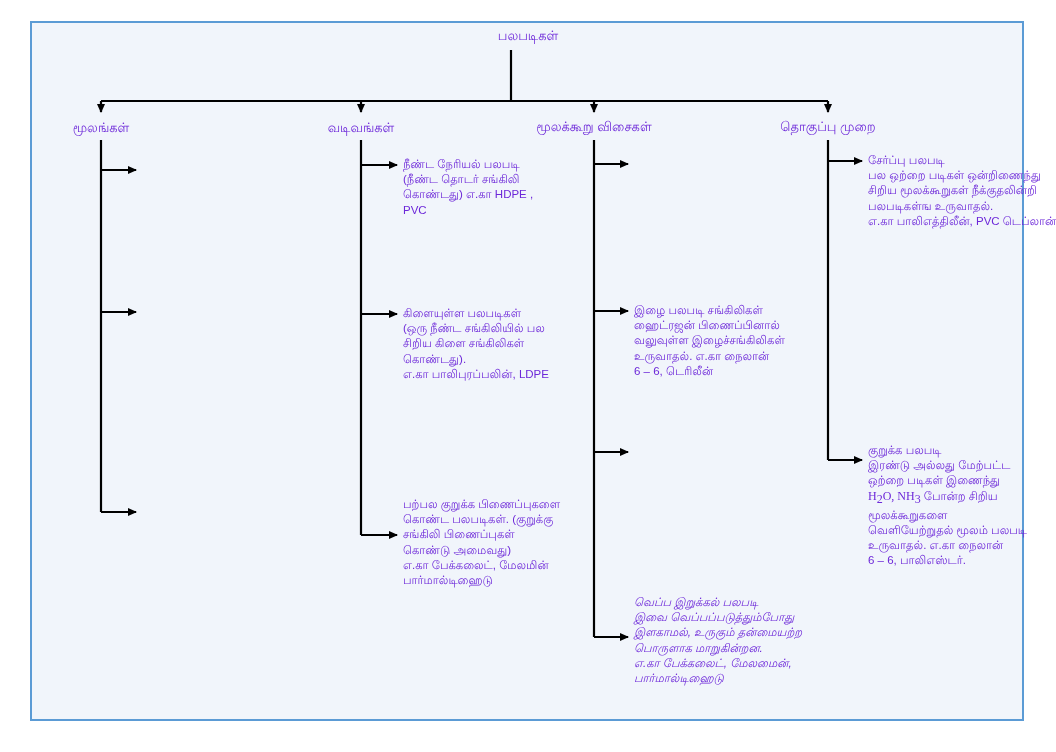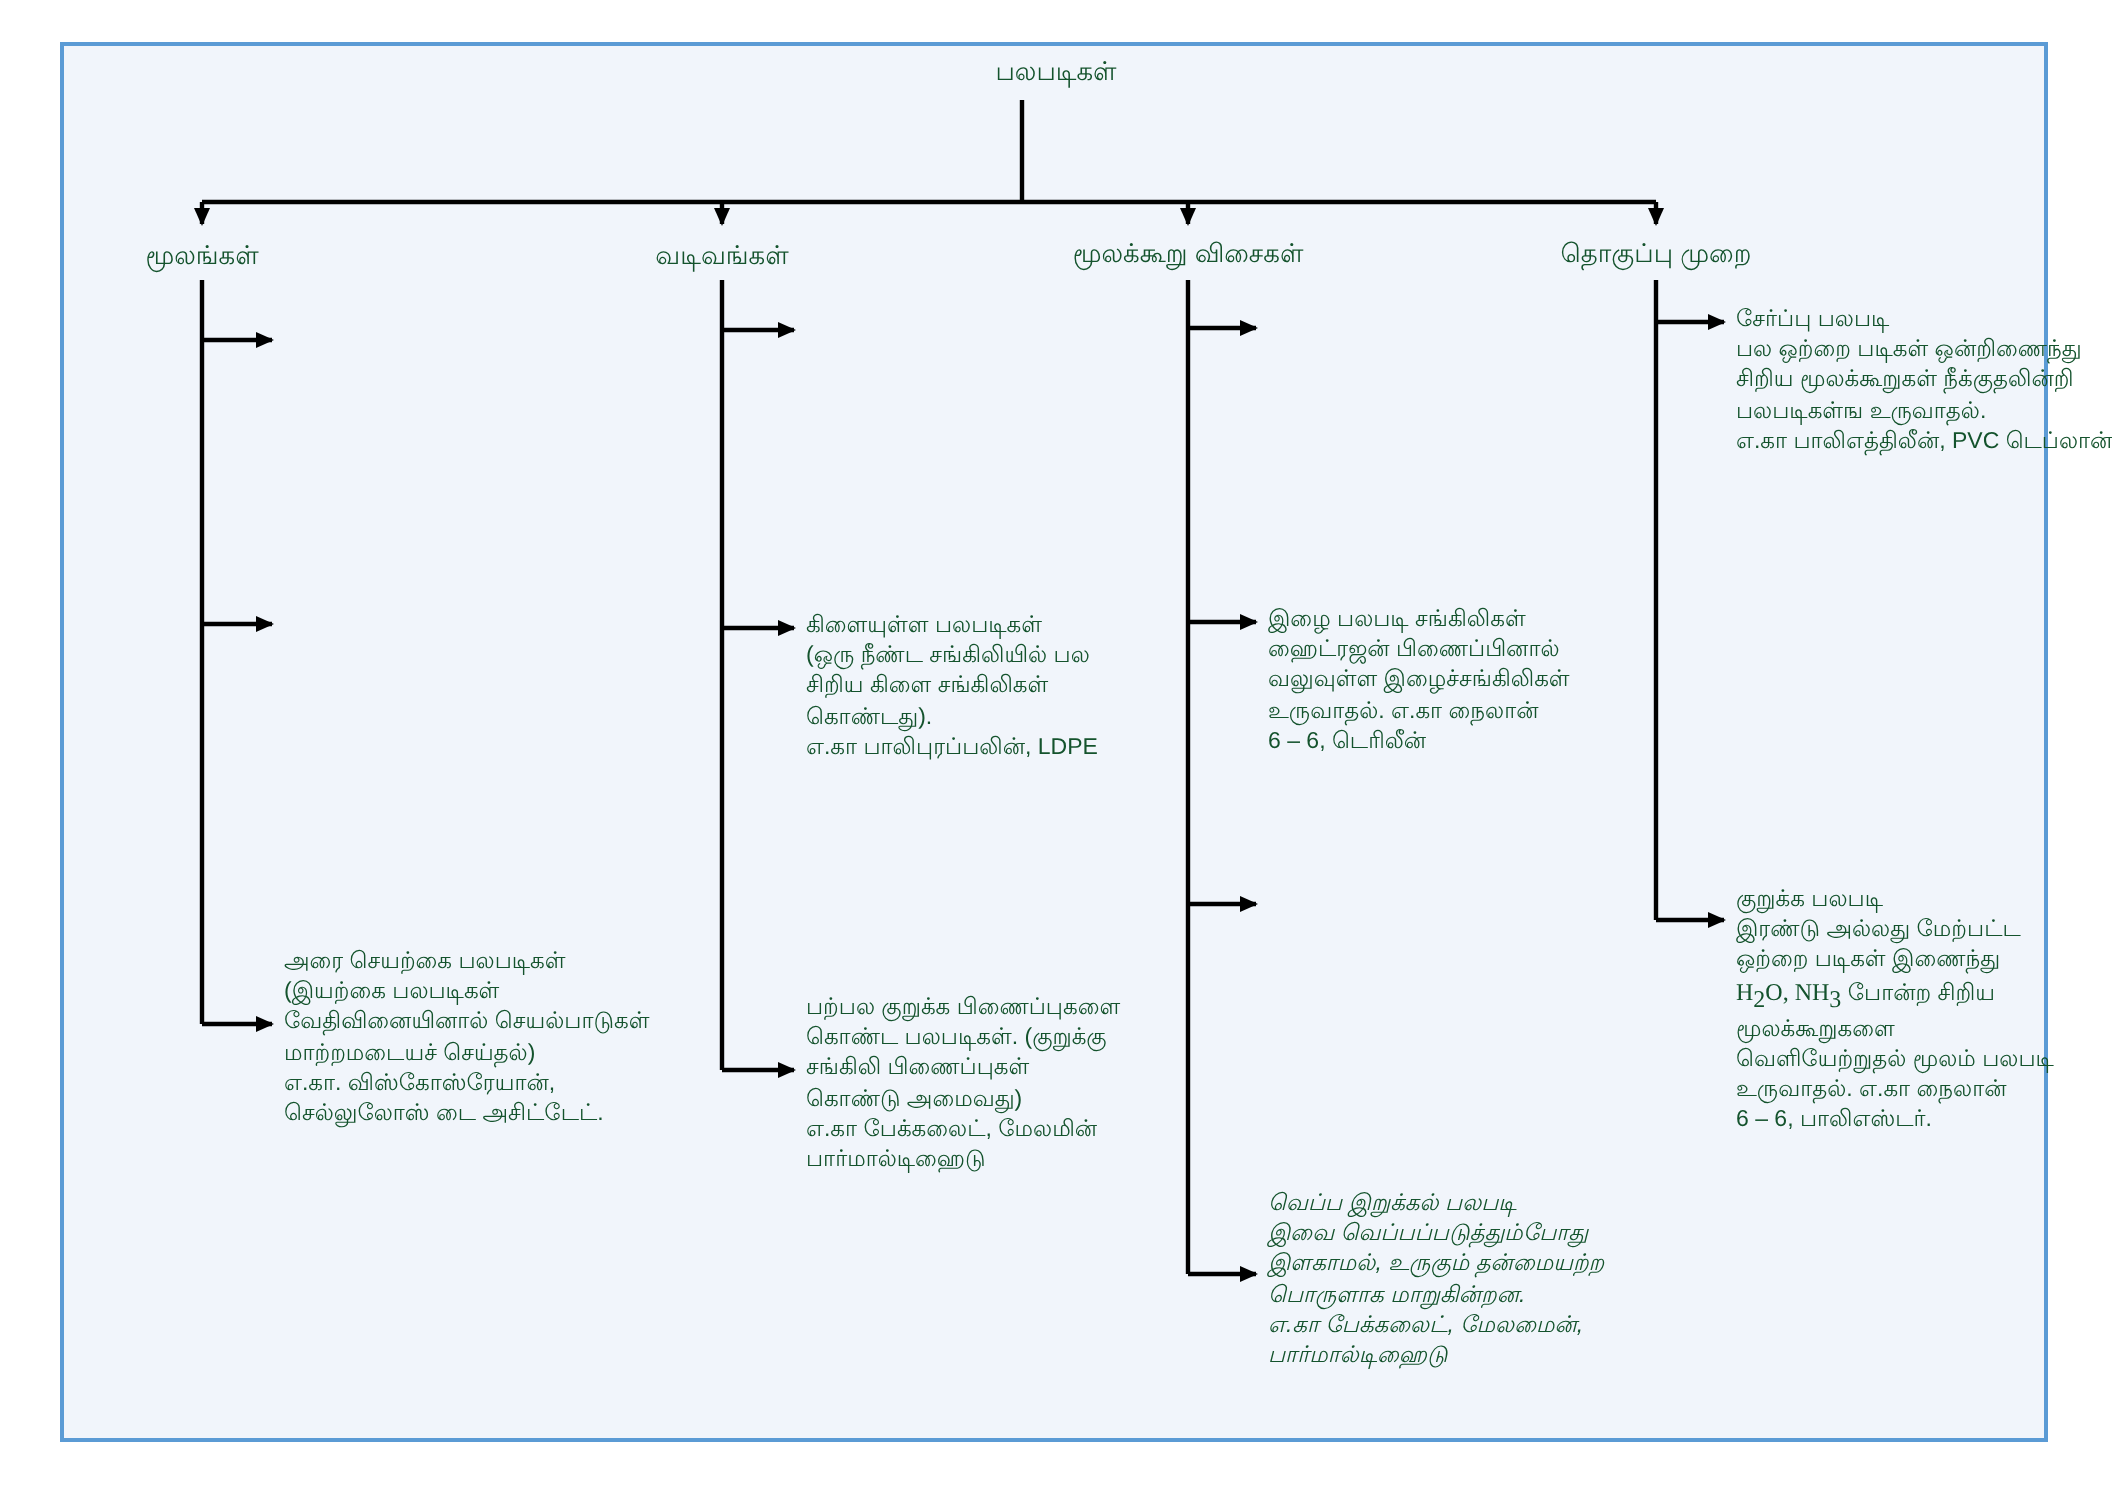--- a/index.html
+++ b/index.html
@@ -20,21 +20,21 @@
   }
   #canvas{
     position:absolute;left:0;top:0;width:1056px;height:752px;
   }
   svg#wires{
     position:absolute;left:0;top:0;width:1056px;height:752px;
     pointer-events:none;
   }
   .node{
     position:absolute;
-    color:#14532d;
+    color:#6d28d9;
     line-height:1.30;
     white-space:pre-line;
   }
   .root-title{
     font-size:13px;
     text-align:center;
     left:448px;top:28px;width:160px;
   }
   .lvl1{
     font-size:13px;
@@ -99,27 +99,25 @@
     </g>
   </svg>
 
   <div class="node root-title">பலபடிகள்</div>
 
   <div class="node lvl1" style="left:41px;top:120px;width:120px;">மூலங்கள்</div>
   <div class="node lvl1" style="left:301px;top:120px;width:120px;">வடிவங்கள்</div>
   <div class="node lvl1" style="left:509px;top:119px;width:170px;">மூலக்கூறு விசைகள்</div>
   <div class="node lvl1" style="left:758px;top:119px;width:140px;">தொகுப்பு முறை</div>
 
-  <div class="node leaf" style="left:142px;top:474px;width:205px;">அரை செயற்கை பலபடிகள்
-(இயற்கை பலபடிகள்
-வேதிவினையினால் செயல்பாடுகள்
-மாற்றமடையச் செய்தல்)
-எ.கா. விஸ்கோஸ்ரேயான்,
-செல்லுலோஸ் டை அசிட்டேட்.</div>
 
+  <div class="node leaf" style="left:403px;top:157px;width:190px;">நீண்ட நேரியல் பலபடி
+(நீண்ட தொடர் சங்கிலி
+கொண்டது) எ.கா HDPE ,
+PVC</div>
   <div class="node leaf" style="left:403px;top:306px;width:190px;">கிளையுள்ள பலபடிகள்
 (ஒரு நீண்ட சங்கிலியில் பல
 சிறிய கிளை சங்கிலிகள்
 கொண்டது).
 எ.கா பாலிபுரப்பலின், LDPE</div>
   <div class="node leaf" style="left:403px;top:497px;width:196px;">பற்பல குறுக்க பிணைப்புகளை
 கொண்ட பலபடிகள். (குறுக்கு
 சங்கிலி பிணைப்புகள்
 கொண்டு அமைவது)
 எ.கா பேக்கலைட், மேலமின்

